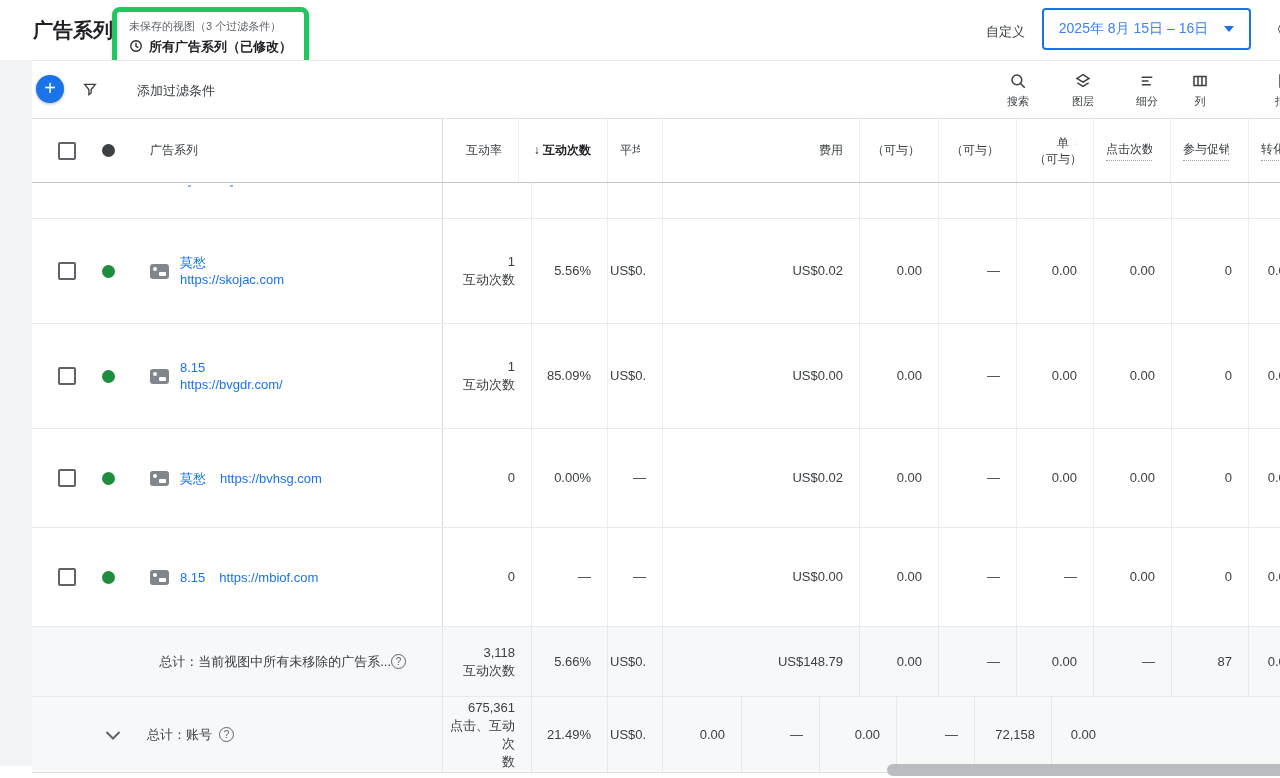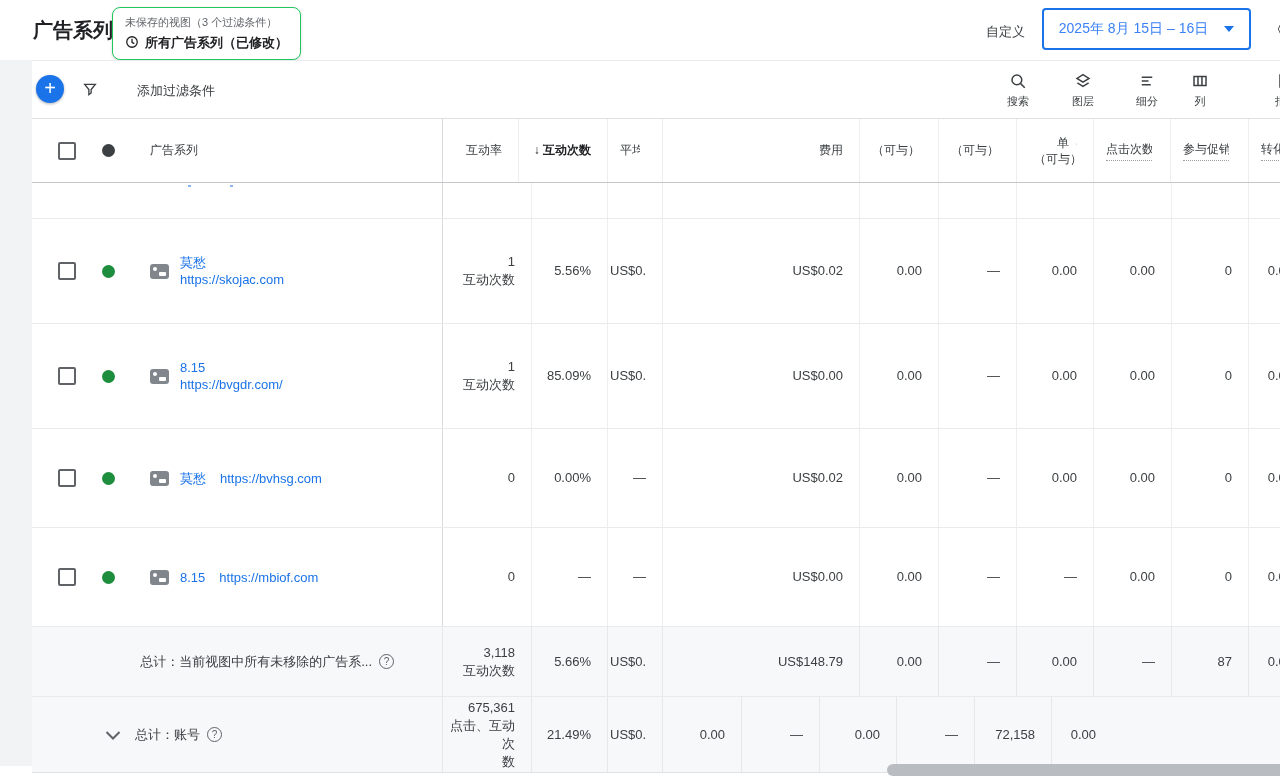--- a/index.html
+++ b/index.html
@@ -1,21 +1,21 @@
 <!DOCTYPE html>
 <html><head>
 <meta charset="utf-8">
 <style>
   html,body{margin:0;padding:0;background:#fff;}
   .page{position:relative;width:1280px;height:778px;background:#fff;overflow:hidden;
         font-family:"Liberation Sans","DejaVu Sans",sans-serif;color:#3c4043;}
 
   
   .page-title{position:absolute;left:33px;top:17px;font-size:20px;color:#202124;font-weight:bold;}
-  .view-chip{position:absolute;left:112px;top:7px;background:#fff;border:1px solid #22c55e;border-radius:8px;
+  .view-chip{position:absolute;left:112px;top:7px;background:#fff;border:5px solid #22c55e;border-radius:8px;
              box-shadow:0 1px 3px rgba(60,64,67,.2);padding:7px 12px;}
   .chip-l1{font-size:11px;color:#5f6368;margin-bottom:4px;}
   .chip-l2{font-size:13px;color:#202124;display:flex;align-items:center;gap:6px;font-weight:bold;}
   .custom-label{position:absolute;left:986px;top:23px;font-size:13px;color:#3c4043;}
   .date-btn{position:absolute;left:1042px;top:8px;width:209px;height:42px;box-sizing:border-box;
             border:2px solid #1a73e8;border-radius:4px;background:#fff;display:flex;align-items:center;
             justify-content:center;gap:16px;cursor:pointer;}
   .date-text{font-size:14px;color:#3b82f6;}
   .caret-down{width:0;height:0;border-left:5px solid transparent;border-right:5px solid transparent;
               border-top:6px solid #1a73e8;}
@@ -80,24 +80,24 @@
   .ncell .camp-ico{margin-left:35px;}
   .link{color:#1a73e8;font-size:13px;line-height:17px;text-decoration:none;cursor:pointer;white-space:nowrap;}
   .name2{margin-left:11px;display:flex;flex-direction:column;}
   .name1{margin-left:11px;display:flex;align-items:center;gap:14px;}
   .hname{font-size:12px;color:#3c4043;margin-left:35px;}
 
   .speck{position:absolute;top:2px;width:3px;height:2px;background:#8ab4f8;}
 
   .help{box-sizing:border-box;width:15px;height:15px;border:1px solid #5f6368;border-radius:50%;flex:none;
         font-size:10px;color:#5f6368;line-height:13px;text-align:center;cursor:pointer;}
-  .t1cell{justify-content:flex-end;padding-right:48px;gap:7px;}
+  .t1cell{justify-content:flex-end;padding-right:36px;}
   .t1cell .tlabel{font-size:13px;color:#3c4043;white-space:nowrap;}
   .t2cell{justify-content:flex-start;padding-left:73px;gap:0;}
-  .t2cell .tlabel{font-size:13px;color:#3c4043;margin-left:14px;margin-right:7px;white-space:nowrap;text-align:right;}
+  .t2cell .tlabel{font-size:13px;color:#3c4043;margin-left:26px;margin-right:7px;white-space:nowrap;text-align:right;}
 
   .hscroll{position:absolute;left:887px;top:764px;width:393px;height:12px;background:#b9bdc1;
            border-radius:6px 0 0 6px;cursor:pointer;}
 </style>
 </head>
 <body>
 
 <div class="page">
 
   <div class="page-title">广告系列</div>

